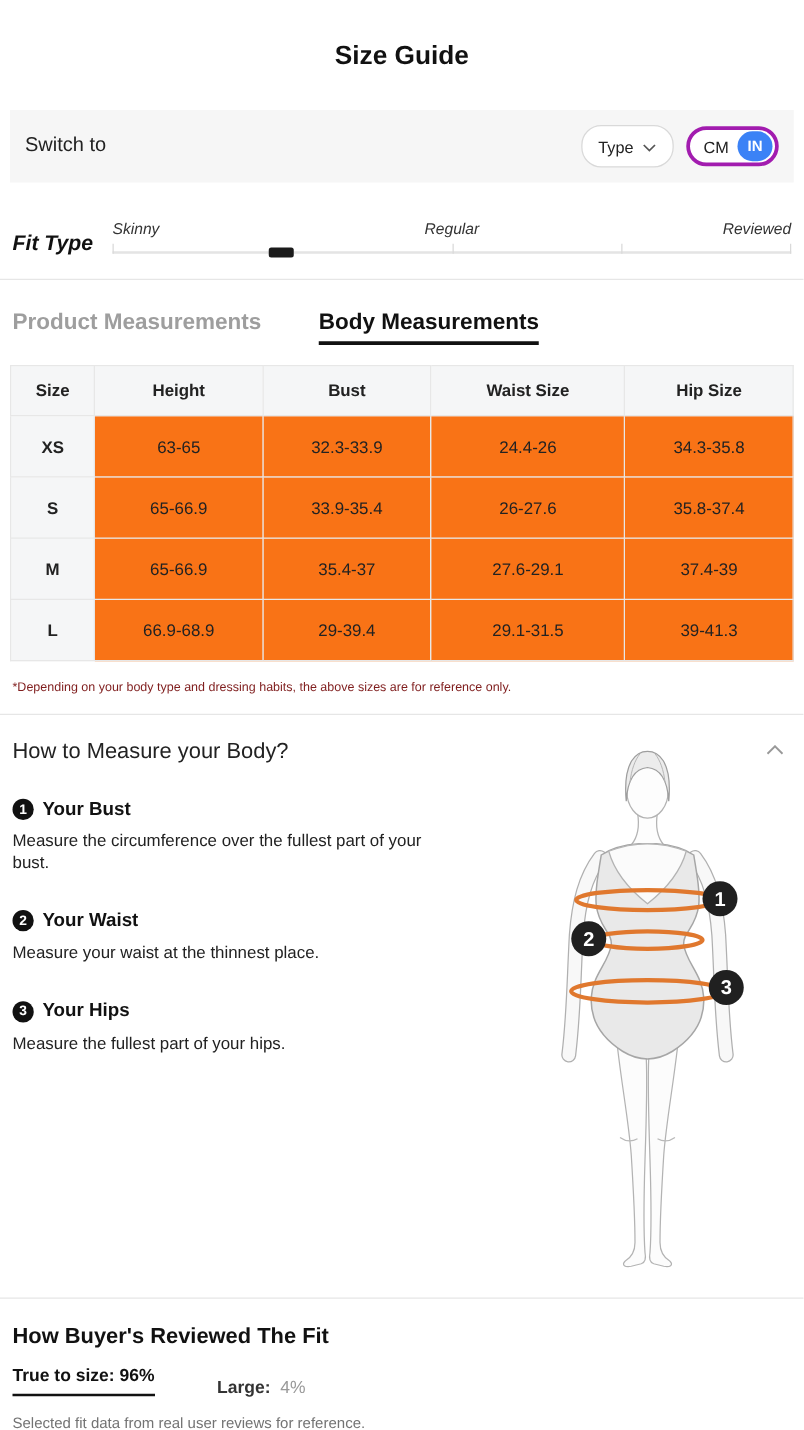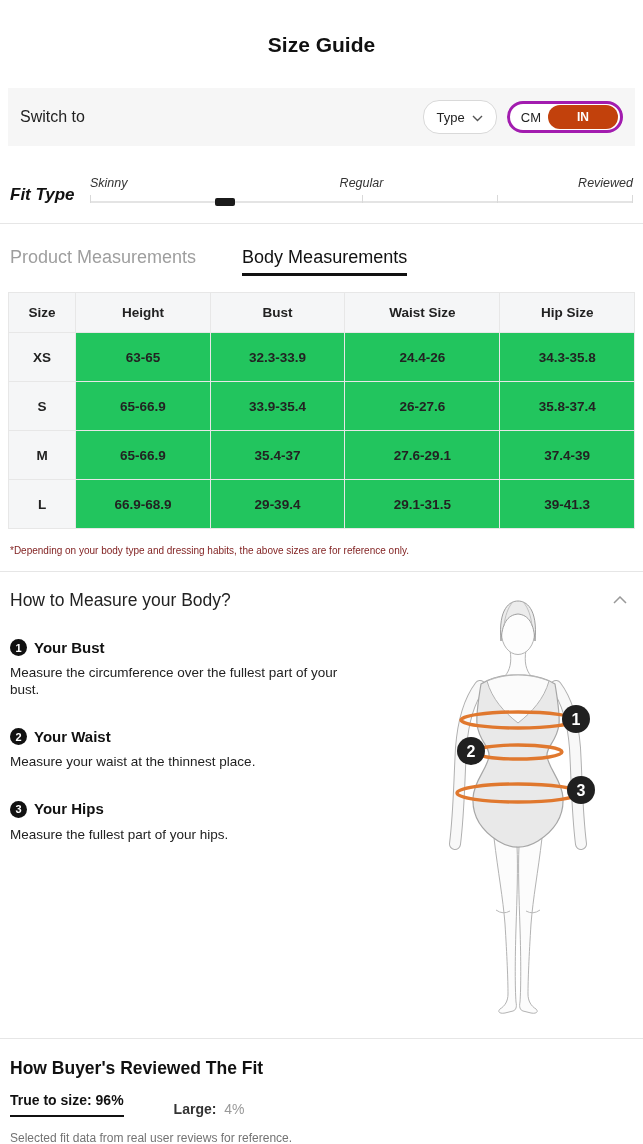--- a/index.html
+++ b/index.html
@@ -10,45 +10,45 @@
   }
   
   .title{margin:33px 0 0;text-align:center;font-size:21px;font-weight:bold;color:#111;line-height:24px;}
   
   .switch-bar{margin:31px 8px 0;height:58px;background:#f6f6f6;display:flex;align-items:center;justify-content:space-between;padding:0 12px;box-sizing:border-box;}
   .switch-label{font-size:16px;color:#222;}
   .switch-controls{display:flex;align-items:center;gap:10px;}
   .type-pill{display:flex;align-items:center;gap:7px;height:32px;padding:0 13px;background:#fff;border:1px solid #d9d9d9;border-radius:16px;font-size:13px;color:#222;cursor:pointer;}
   .unit-toggle{display:flex;align-items:center;height:32px;background:#fff;border:3px solid #a21caf;border-radius:16px;padding:0 2px 0 11px;box-sizing:border-box;cursor:pointer;}
   .unit-cm{font-size:13px;color:#222;margin-right:7px;}
-  .unit-in{background:#c2410c;color:#fff;font-size:12px;font-weight:bold;border-radius:14px;padding:6px 29px;line-height:1;}
+  .unit-in{background:#3b82f6;color:#fff;font-size:12px;font-weight:bold;border-radius:14px;padding:6px 8px;line-height:1;}
   
   .fit-row{margin:30px 10px 0;display:flex;font-style:italic;}
   .fit-label{width:80px;font-size:17px;font-weight:bold;color:#111;padding-top:9px;}
   .fit-slider{flex:1;position:relative;height:42px;}
   .fit-opt{position:absolute;top:0;font-size:12.5px;color:#333;}
   .fit-opt.o0{left:0;}
   .fit-opt.o1{left:50%;transform:translateX(-50%);}
   .fit-opt.o2{right:0;}
   .fit-track{position:absolute;left:0;right:0;top:25px;height:2px;background:#e4e4e4;}
   .fit-tick{position:absolute;top:19px;width:1px;height:8px;background:#d9d9d9;}
   .fit-handle{position:absolute;top:22px;width:20px;height:8px;background:#1b1b1b;border-radius:2px;cursor:grab;}
   .divider{border:none;border-top:1px solid #e6e6e6;margin:0;}
   .d1{margin-top:5px;}
   .d2{margin-top:13px;}
   
   .tabs{margin:23px 10px 0;display:flex;gap:46px;}
-  .tab{font-size:18px;font-weight:normal;padding-bottom:5px;border-bottom:3px solid transparent;cursor:pointer;}
+  .tab{font-size:18px;font-weight:bold;padding-bottom:5px;border-bottom:3px solid transparent;cursor:pointer;}
   .tab.inactive{color:#9e9e9e;}
   .tab.active{color:#111;border-bottom-color:#111;}
   
   .size-table{margin:16px 8px 0;width:627px;border-collapse:collapse;font-size:13.5px;text-align:center;color:#222;}
   .size-table th,.size-table td{border:1px solid #e7e7e7;}
   .size-table th{background:#f5f6f7;height:37px;font-weight:bold;}
-  .size-table td{height:46px;background:#22c55e;font-weight:bold;}
+  .size-table td{height:46px;background:#f97316;}
   .size-table td:first-child{background:#f5f6f7;font-weight:bold;}
   .footnote{margin:15px 10px 0;font-size:10px;color:#7f1d1d;line-height:14px;}
   
   .measure-head{margin:0 10px;padding-top:17px;display:flex;justify-content:space-between;align-items:center;}
   .measure-title{font-size:17.5px;color:#222;line-height:22px;}
   .chev-up{margin-right:6px;cursor:pointer;display:flex;}
   .measure-body{position:relative;margin:28px 10px 0;height:399px;box-sizing:border-box;}
   .m-item{width:360px;margin-bottom:30px;}
   .m-item-head{display:flex;align-items:center;gap:7px;}
   .m-num{width:17px;height:17px;border-radius:50%;background:#111;color:#fff;font-size:11px;font-weight:bold;display:flex;align-items:center;justify-content:center;}

